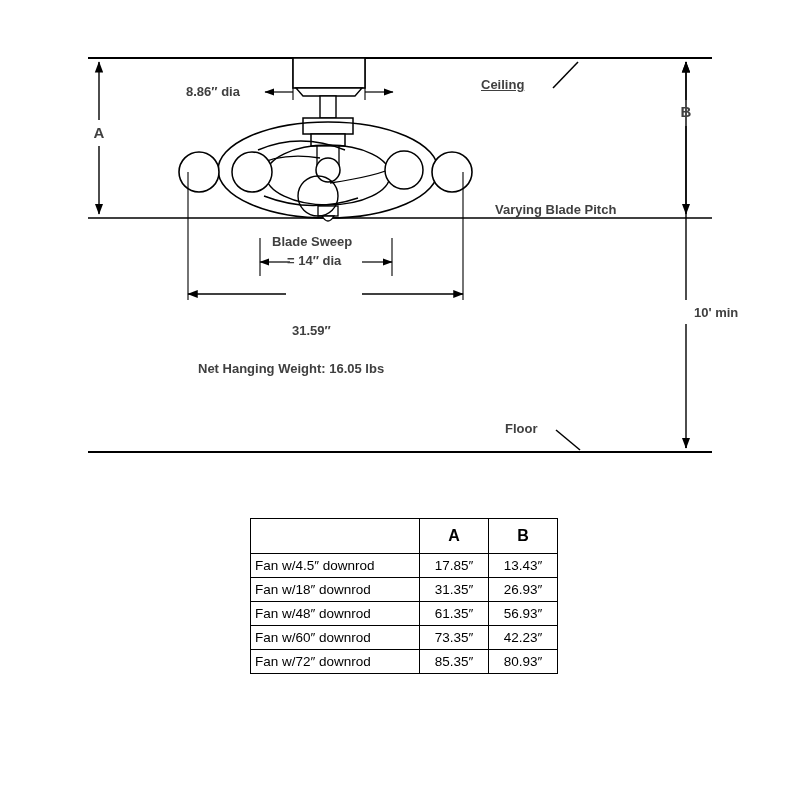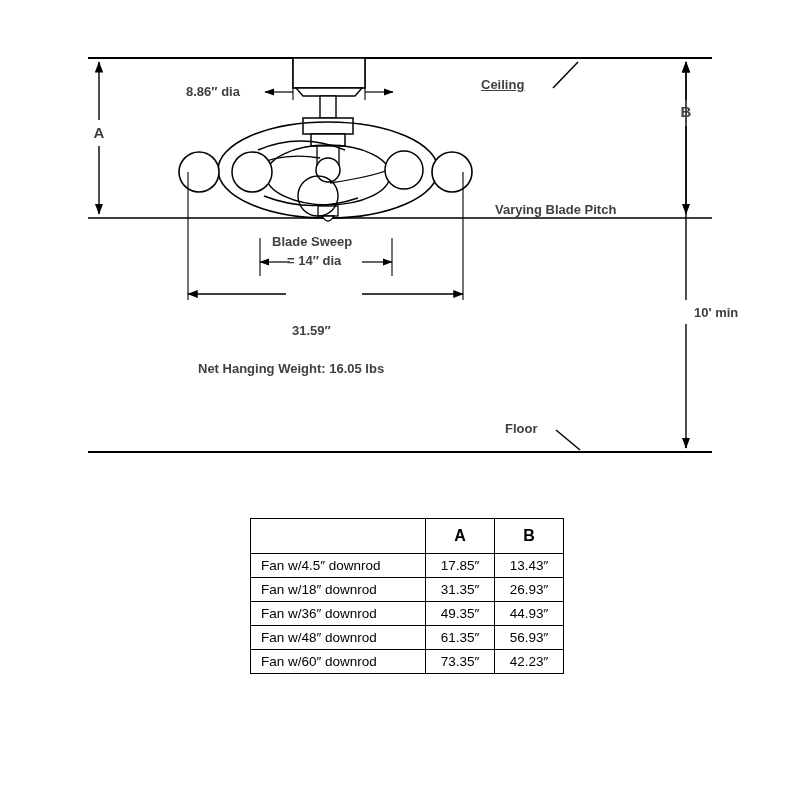--- a/index.html
+++ b/index.html
@@ -53,21 +53,21 @@
     font-weight: normal;
     background: #fff;
   }
   #spec-table th {
     font-weight: bold;
     font-size: 16px;
     height: 26px;
   }
   #spec-table td.rowlabel {
     text-align: left;
-    padding-left: 10px;
+    padding-left: 4px;
     padding-right: 14px;
     min-width: 150px;
   }
   #spec-table td.val { min-width: 52px; }
   #spec-table thead td.corner { border: 1px solid #000; }
 </style>
 </head>
 <body>
 
 <div id="stage">
@@ -187,30 +187,30 @@
         <td class="rowlabel">Fan w/4.5″ downrod</td>
         <td class="val">17.85″</td>
         <td class="val">13.43″</td>
       </tr>
       <tr>
         <td class="rowlabel">Fan w/18″ downrod</td>
         <td class="val">31.35″</td>
         <td class="val">26.93″</td>
       </tr>
       <tr>
-        <td class="rowlabel">Fan w/36″ downrod</td>
-        <td class="val">49.35″</td>
-        <td class="val">44.93″</td>
-      </tr>
-      <tr>
         <td class="rowlabel">Fan w/48″ downrod</td>
         <td class="val">61.35″</td>
         <td class="val">56.93″</td>
       </tr>
       <tr>
         <td class="rowlabel">Fan w/60″ downrod</td>
         <td class="val">73.35″</td>
         <td class="val">42.23″</td>
       </tr>
+      <tr>
+        <td class="rowlabel">Fan w/72″ downrod</td>
+        <td class="val">85.35″</td>
+        <td class="val">80.93″</td>
+      </tr>
     </tbody>
   </table>
 
 </div>
 
 </body></html>

